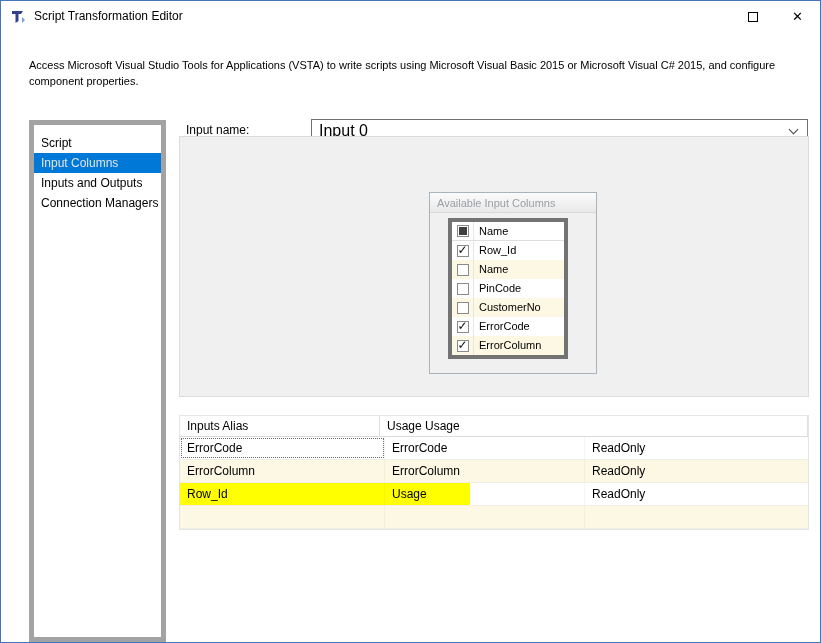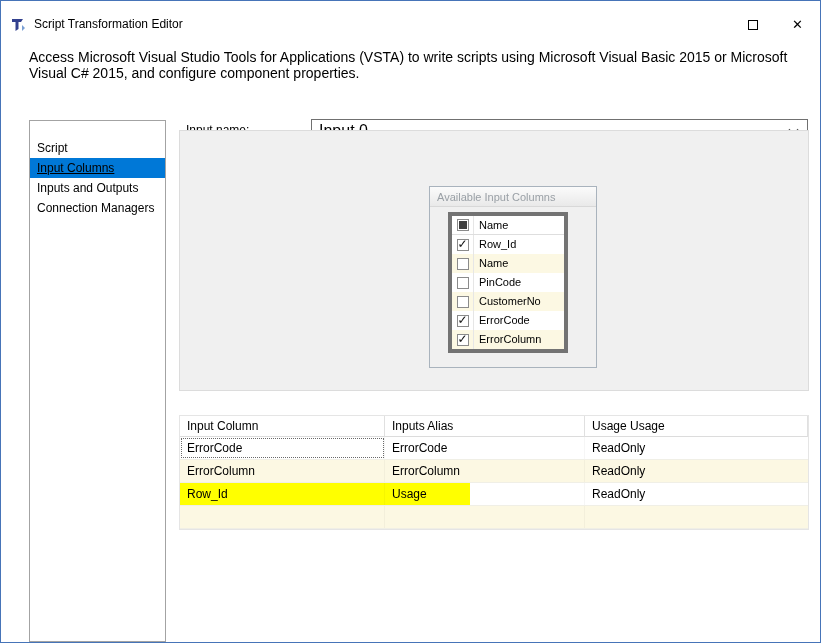--- a/index.html
+++ b/index.html
@@ -7,38 +7,38 @@
   body {
     width:821px; height:643px;
     font-family:"Liberation Sans", sans-serif;
     color:#000;
   }
   .window {
     position:relative; width:821px; height:643px;
     background:#fff; border:1px solid #4674b8; overflow:hidden;
   }
   
-  .titlebar { position:absolute; top:0; left:0; right:0; height:31px; background:#fff;margin-top:8px; }
+  .titlebar { position:absolute; top:0; left:0; right:0; height:31px; background:#fff; }
   .app-icon { position:absolute; left:9px; top:7px; width:17px; height:17px; }
   .title { position:absolute; left:33px; top:0; line-height:31px; font-size:12px; }
   .win-buttons { position:absolute; right:0; top:0; height:31px; display:flex; }
   .win-btn { width:45px; height:31px; display:flex; align-items:center; justify-content:center; font-size:13px; cursor:default; }
   .maximize-glyph { width:10px; height:10px; border:1px solid #000; display:block; }
   
-  .description { position:absolute; left:28px; top:48px; width:778px; font-size:14px; line-height:16px; }
+  .description { position:absolute; left:28px; top:56px; width:778px; font-size:11px; line-height:16px; }
   
-  .sidebar { position:absolute; left:28px; top:119px; width:137px; bottom:0; background:#fff; border:1px solid #a3a3a3; padding-top:17px; }
+  .sidebar { position:absolute; left:28px; top:119px; width:137px; bottom:0; background:#fff; border:5px solid #a3a3a3; padding-top:8px; }
   .sidebar-item { font-size:12px; line-height:20px; padding-left:7px; cursor:default; white-space:nowrap; }
-  .sidebar-item.selected { background:#0078d7; color:#000000;text-decoration:underline; }
+  .sidebar-item.selected { background:#0078d7; color:#e5e5e5; }
   
   .field-label { position:absolute; left:185px; top:122px; font-size:12px; }
   .combo { position:absolute; left:310px; top:118px; width:497px; height:23px; background:#fff; border:1px solid #707070; font-size:16px; line-height:21px; padding-left:7px; }
   .combo .chevron { position:absolute; right:10px; top:6px; width:7px; height:7px; border-right:1px solid #444; border-bottom:1px solid #444; transform:rotate(45deg); }
   
-  .gray-panel { position:absolute; left:178px; top:129px; width:630px; height:261px; background:#f0f0f0; border:1px solid #dcdcdc; }
+  .gray-panel { position:absolute; left:178px; top:135px; width:630px; height:261px; background:#f0f0f0; border:1px solid #dcdcdc; }
   
   .aic { position:absolute; left:249px; top:55px; width:168px; height:182px; background:#f0f0f0; border:1px solid #a9b3bd; }
   .aic-title { height:20px; line-height:20px; padding-left:7px; font-size:11px; color:#9aa0a6; background:linear-gradient(#fbfbfb,#e9e9e9); border-bottom:1px solid #d8d8d8; white-space:nowrap; }
   .aic-table { position:absolute; left:18px; top:25px; width:120px; background:#fff; border:4px solid #737373; }
   .aic-row { display:flex; height:19px; }
   .aic-row.header { border-bottom:1px solid #dedede; }
   .aic-cb-cell { width:22px; display:flex; align-items:center; justify-content:center; border-right:1px solid #e6e6e6; }
   .aic-name-cell { flex:1; font-size:11px; line-height:18px; padding-left:5px; white-space:nowrap; overflow:hidden; }
   .aic-row.alt { background:#fcf8e3; }
   .checkbox { width:12px; height:12px; border:1px solid #8b8b8b; background:#fff; position:relative; display:block; }
@@ -139,21 +139,20 @@
               <span class="checkbox checked"></span>
             </span>
           <span class="aic-name-cell">ErrorColumn</span>
         </div>
       </div>
     </div>
   </div>
 
   <div class="grid">
     <div class="grid-header">
-      <span class="hcell c1">Input Column</span>
       <span class="hcell c2">Inputs Alias</span>
       <span class="hcell c3">Usage Usage</span>
     </div>
     <div class="grid-row">
       <span class="cell c1 focused">ErrorCode</span>
       <span class="cell c2">ErrorCode</span>
       <span class="cell c3">ReadOnly</span>
     </div>
     <div class="grid-row alt">
       <span class="cell c1">ErrorColumn</span>

